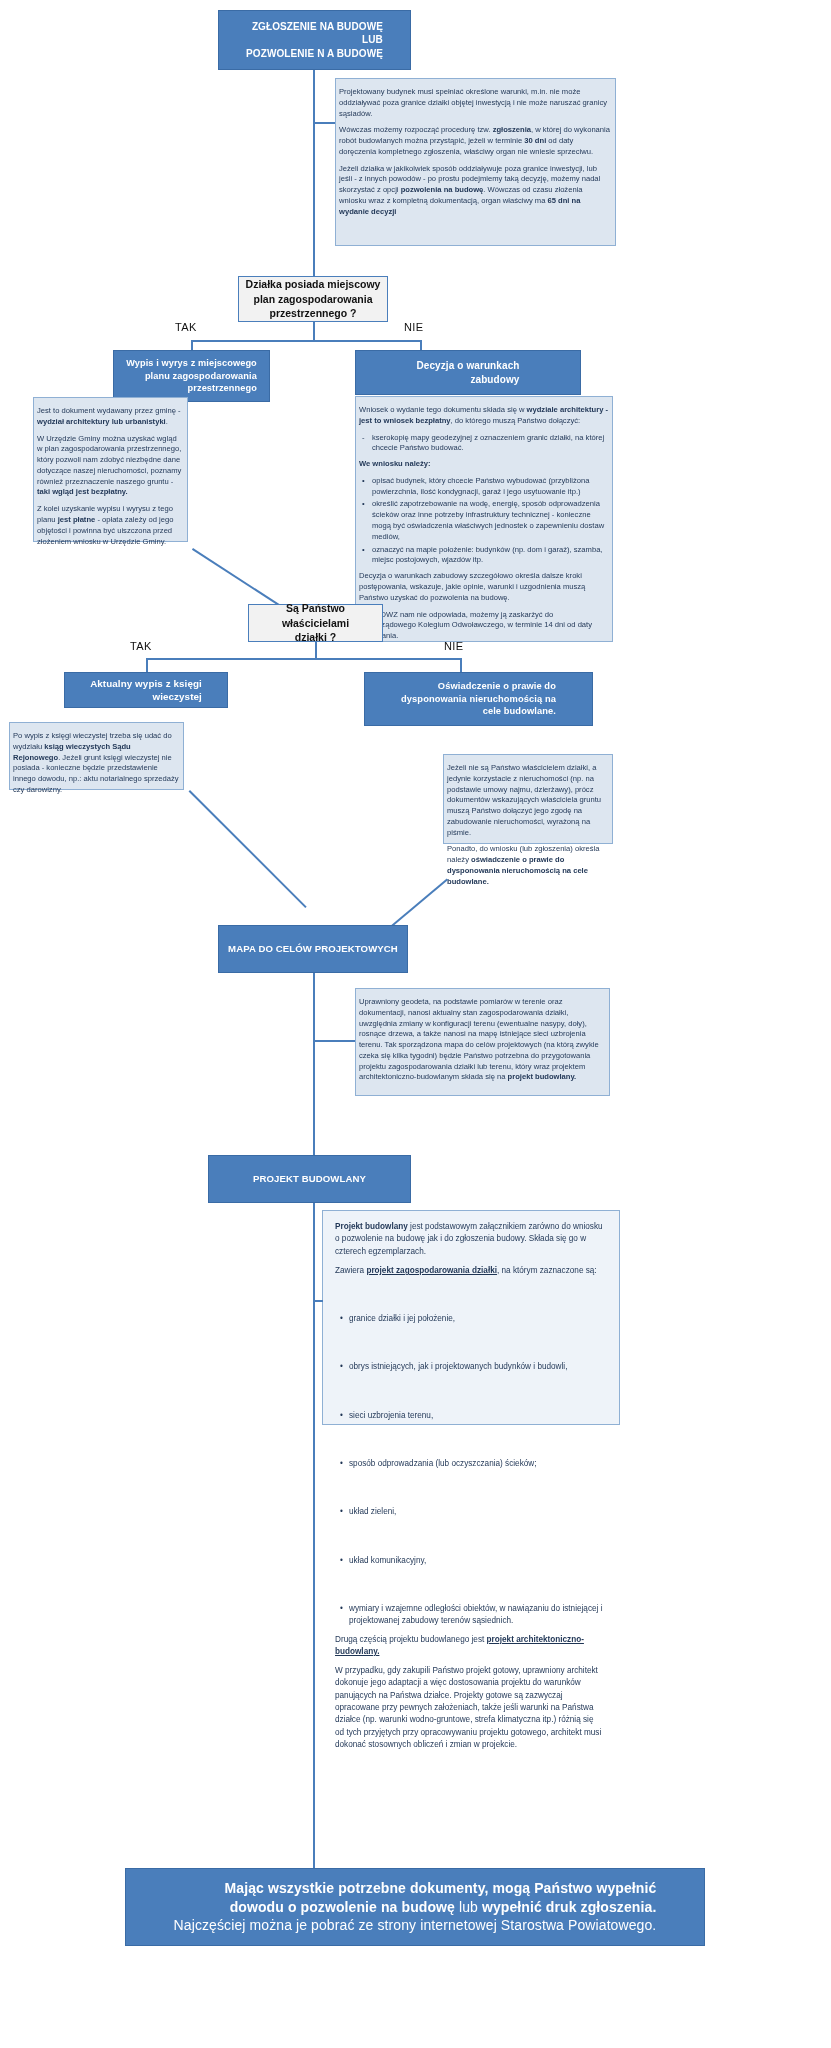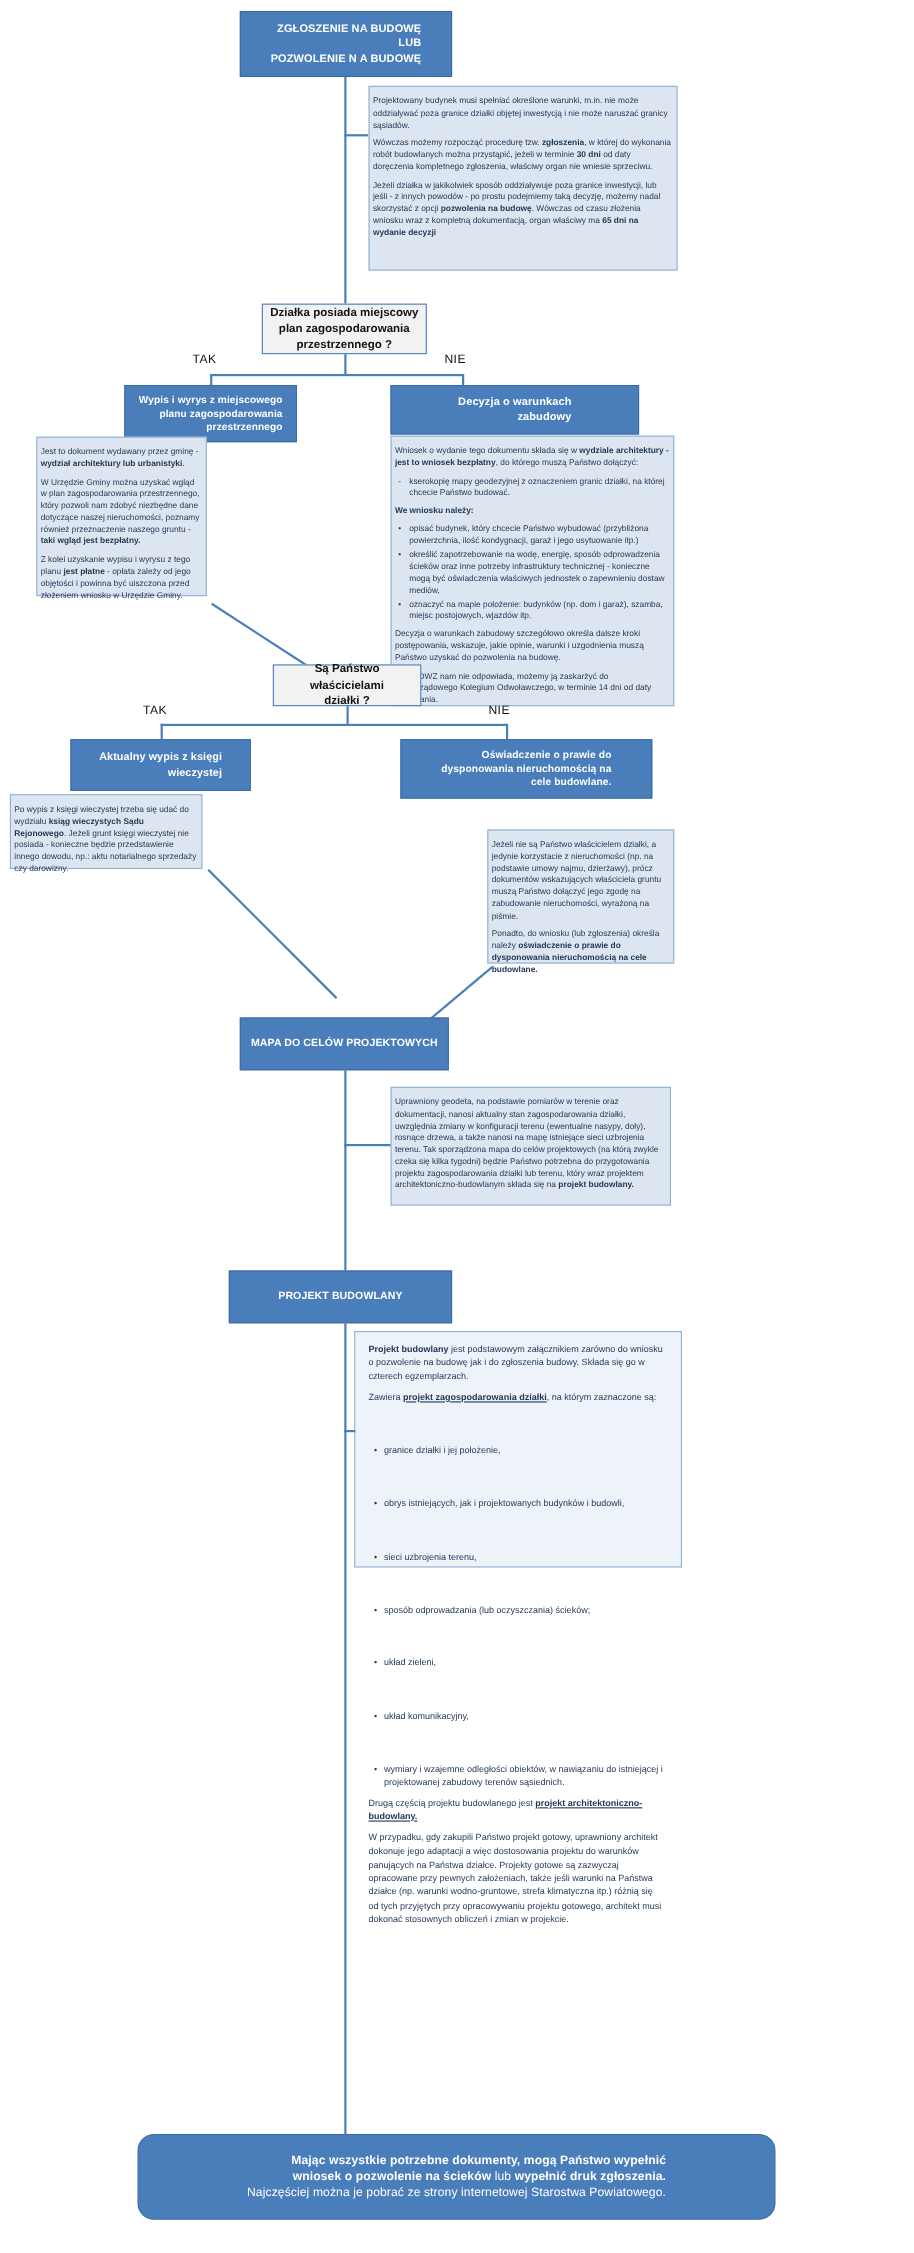--- a/index.html
+++ b/index.html
@@ -229,40 +229,40 @@
   </div>
 
   <div class="vline" style="left:315px; top:642px; height:16px;"></div>
   <div class="hline" style="left:146px; top:658px; width:315px;"></div>
   <div class="vline" style="left:146px; top:658px; height:14px;"></div>
   <div class="vline" style="left:460px; top:658px; height:14px;"></div>
 
   <div class="branch-label" style="left:130px; top:640px;">TAK</div>
   <div class="branch-label" style="left:444px; top:640px;">NIE</div>
 
-  <div class="bluebox" style="left:64px; top:672px; width:164px; height:47px; font-size:9.8px;">
+  <div class="bluebox" style="left:64px; top:672px; width:164px; height:36px; font-size:9.8px;">
     <div>
       <div>Aktualny wypis z księgi</div>
       <div>wieczystej</div>
     </div>
   </div>
 
   <div class="lightbox" style="left:9px; top:722px; width:175px; height:68px;">
     <p><span>Po wypis z księgi wieczystej trzeba się udać do wydziału </span><b>ksiąg wieczystych Sądu Rejonowego</b><span>. Jeżeli grunt księgi wieczystej nie posiada - konieczne będzie przedstawienie innego dowodu, np.: aktu notarialnego sprzedaży czy darowizny.</span></p>
   </div>
 
   <div class="bluebox" style="left:364px; top:672px; width:229px; height:54px; font-size:9.3px;">
     <div>
       <div>Oświadczenie o prawie do</div>
       <div>dysponowania nieruchomością na</div>
       <div>cele budowlane.</div>
     </div>
   </div>
 
-  <div class="lightbox" style="left:443px; top:754px; width:170px; height:122px;">
+  <div class="lightbox" style="left:443px; top:754px; width:170px; height:90px;">
     <p>Jeżeli nie są Państwo właścicielem działki, a jedynie korzystacie z nieruchomości (np. na podstawie umowy najmu, dzierżawy), prócz dokumentów wskazujących właściciela gruntu muszą Państwo dołączyć jego zgodę na zabudowanie nieruchomości, wyrażoną na piśmie.</p>
     <p><span>Ponadto, do wniosku (lub zgłoszenia) określa należy </span><b>oświadczenie o prawie do dysponowania nieruchomością na cele budowlane.</b></p>
   </div>
 
   <div class="diag" style="left:190px; top:790px; width:165px; transform:rotate(45deg);"></div>
   <div class="diag" style="left:448px; top:880px; width:80px; transform:rotate(140deg);"></div>
 
   <div class="bluebox" style="left:218px; top:925px; width:190px; height:48px; font-size:9.6px;">
     <div>MAPA DO CELÓW PROJEKTOWYCH</div>
   </div>
@@ -290,21 +290,21 @@
       <li>układ komunikacyjny,</li>
       <li>wymiary i wzajemne odległości obiektów, w nawiązaniu do istniejącej i projektowanej zabudowy terenów sąsiednich.</li>
     </ul>
     <p><span>Drugą częścią projektu budowlanego jest </span><b><u>projekt architektoniczno-budowlany.</u></b></p>
     <p>W przypadku, gdy zakupili Państwo projekt gotowy, uprawniony architekt dokonuje jego adaptacji a więc dostosowania projektu do warunków panujących na Państwa działce. Projekty gotowe są zazwyczaj opracowane przy pewnych założeniach, także jeśli warunki na Państwa działce (np. warunki wodno-gruntowe, strefa klimatyczna itp.) różnią się od tych przyjętych przy opracowywaniu projektu gotowego, architekt musi dokonać stosownych obliczeń i zmian w projekcie.</p>
   </div>
 
   <div class="vline" style="left:313px; top:1203px; height:737px;"></div>
   <div class="hline" style="left:313px; top:1300px; width:10px;"></div>
 
-  <div class="bluebox" style="left:125px; top:1940px; width:580px; height:78px; font-size:11px;border-radius:15px;">
+  <div class="bluebox" style="left:125px; top:1868px; width:580px; height:78px; font-size:14px;">
     <div>
       <div>Mając wszystkie potrzebne dokumenty, mogą Państwo wypełnić</div>
-      <div><b>wniosek o pozwolenie na ścieków</b><span style="font-weight:normal;"> lub </span><b>wypełnić druk zgłoszenia.</b></div>
+      <div><b>dowodu o pozwolenie na budowę</b><span style="font-weight:normal;"> lub </span><b>wypełnić druk zgłoszenia.</b></div>
       <div style="font-weight:normal;">Najczęściej można je pobrać ze strony internetowej Starostwa Powiatowego.</div>
     </div>
   </div>
 
 </div>
 
 </body></html>

